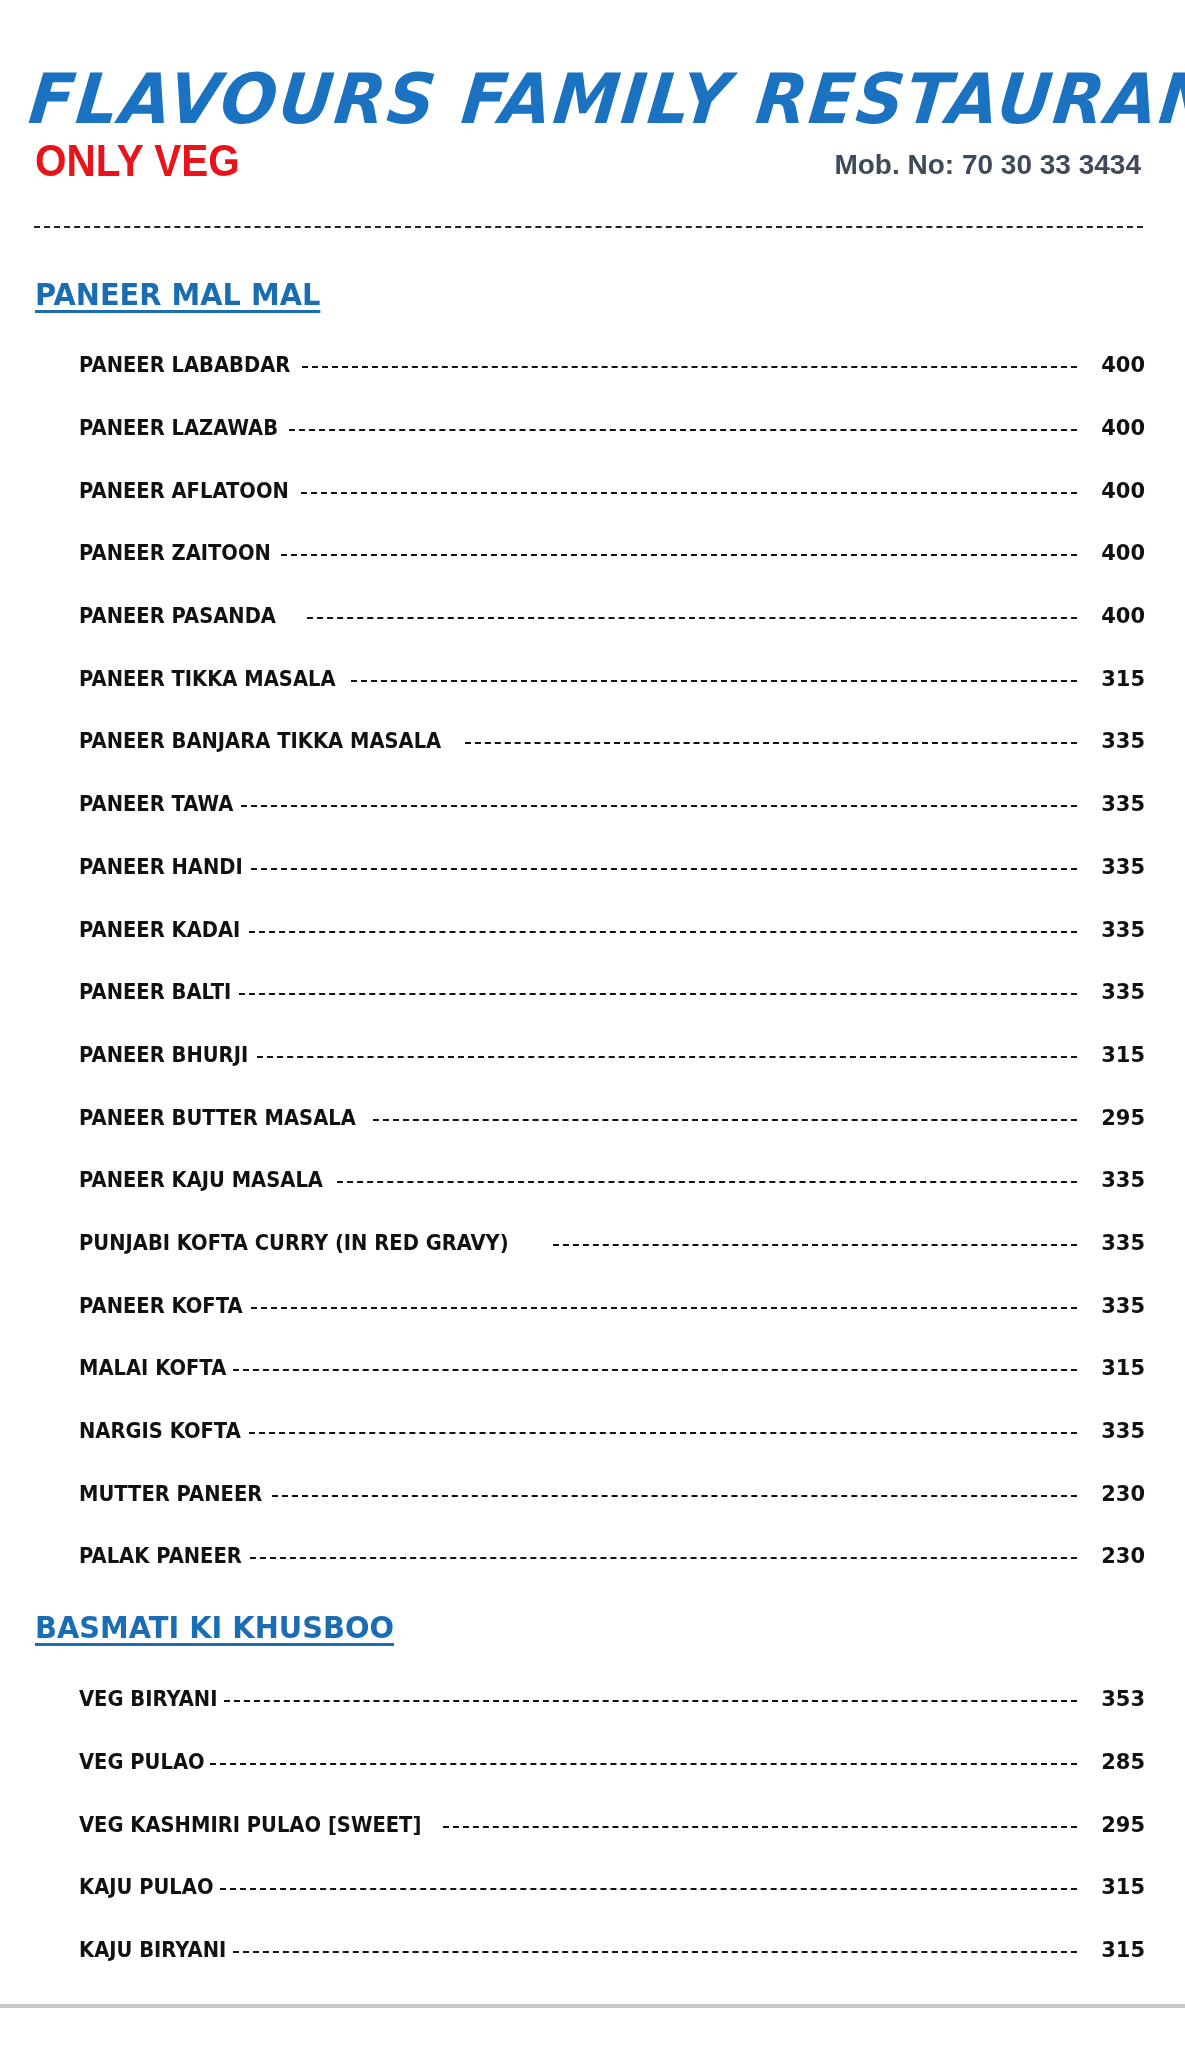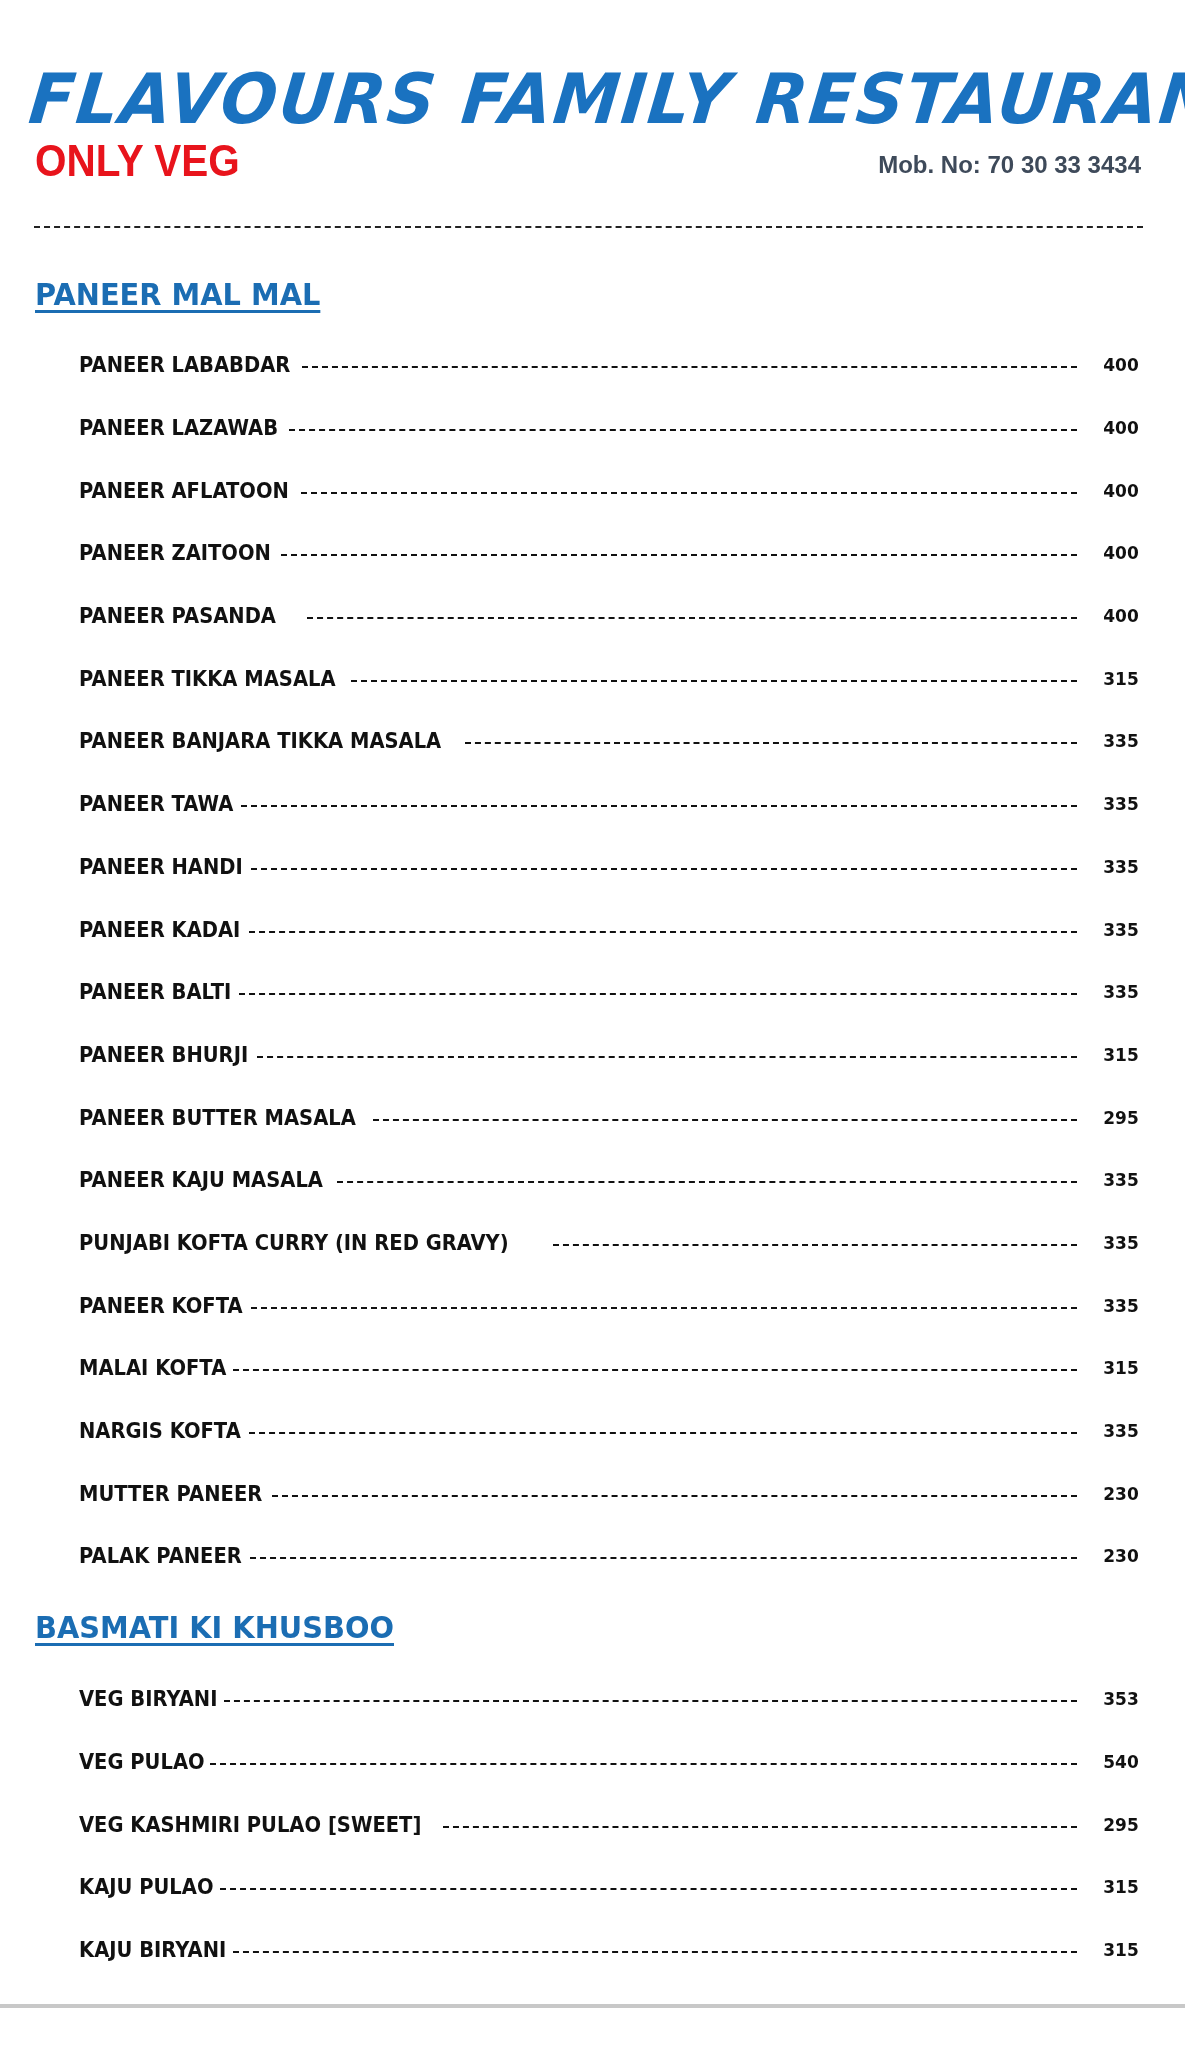--- a/index.html
+++ b/index.html
@@ -43,21 +43,21 @@
       transform: scaleX(0.92);
       transform-origin: left top;
       white-space: nowrap;
     }
     .mob {
       position: absolute;
       right: 44px;
       top: 148px;
       font-family: "Liberation Sans", sans-serif;
       font-weight: bold;
-      font-size: 24px;
+      font-size: 28px;
       line-height: 34px;
       color: #3e4a5a;
       white-space: nowrap;
     }
     .top-divider {
       position: absolute;
       left: 34px;
       right: 42px;
       top: 226px;
       height: 0;
@@ -104,25 +104,25 @@
       height: 0;
       border-top: 2px dashed #111;
       margin-left: -4px;
       margin-right: 20px;
       position: relative;
       top: 2px;
     }
     .item-price {
       font-family: "DejaVu Sans", sans-serif;
       font-weight: bold;
-      font-size: 17px;
+      font-size: 21px;
       line-height: 30px;
       color: #111;
       width: 48px;
-      text-align: center;
+      text-align: right;
       flex: 0 0 auto;
     }
     .bottom-rule {
       position: absolute;
       left: 0;
       right: 0;
       top: 2004px;
       height: 4px;
       background: #c8c8c8;
     }
@@ -241,21 +241,21 @@
 <h2 class="section-heading" style="top:1607px">BASMATI KI KHUSBOO</h2>
 
 <div class="menu-item" style="top:1684px">
     <span class="item-name">VEG BIRYANI</span>
     <span class="leader"></span>
     <span class="item-price">353</span>
   </div>
 <div class="menu-item" style="top:1747px">
     <span class="item-name">VEG PULAO</span>
     <span class="leader"></span>
-    <span class="item-price">540</span>
+    <span class="item-price">285</span>
   </div>
 <div class="menu-item" style="top:1810px">
     <span class="item-name">VEG KASHMIRI PULAO [SWEET]</span>
     <span class="leader"></span>
     <span class="item-price">295</span>
   </div>
 <div class="menu-item" style="top:1872px">
     <span class="item-name">KAJU PULAO</span>
     <span class="leader"></span>
     <span class="item-price">315</span>

